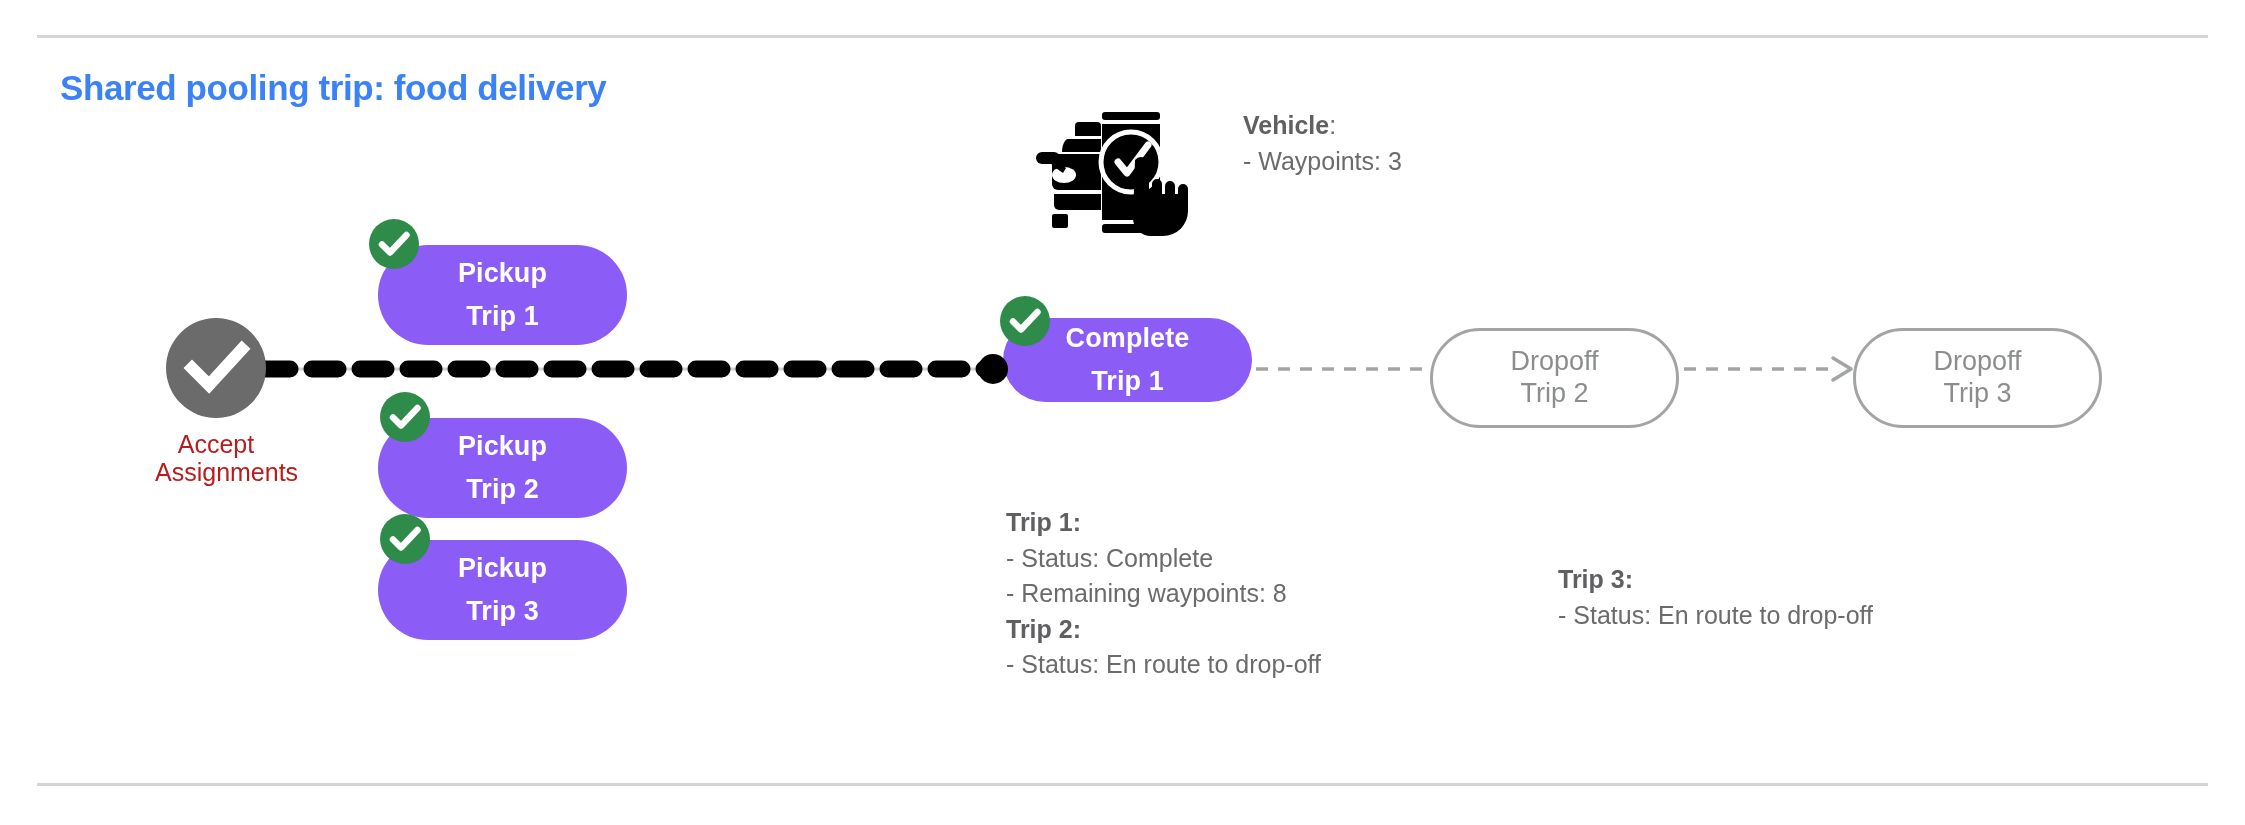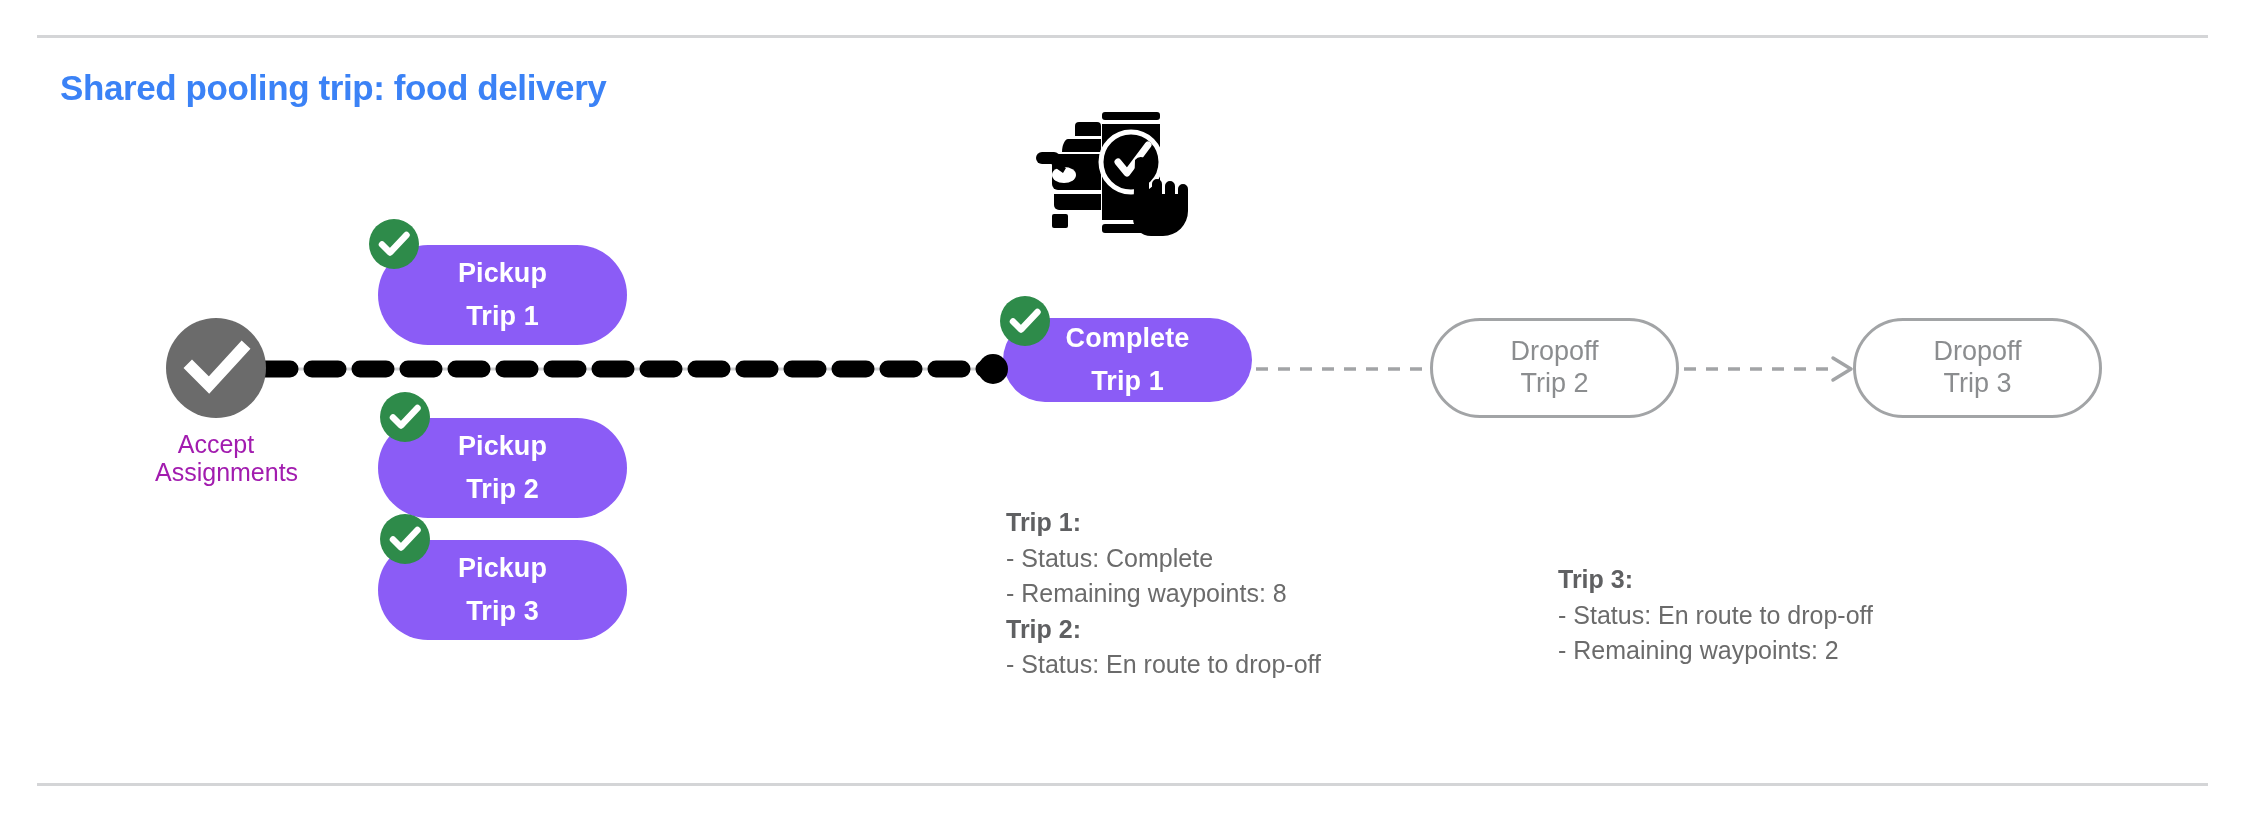--- a/index.html
+++ b/index.html
@@ -66,21 +66,21 @@
     margin: 0 auto;
     border-radius: 50%;
     background: #6b6b6b;
     position: relative;
   }
   #accept-circle svg { display: block; }
   #accept-label {
     margin-top: 12px;
     font-size: 25px;
     line-height: 1.12;
-    color: #a21caf;
+    color: #b91c1c;
     white-space: pre-line;
   }
 
   
   .pill {
     position: absolute;
     background: #8b5cf6;
     border-radius: 52px;
     color: #ffffff;
     display: flex;
@@ -106,20 +106,21 @@
     border: 3px solid #a2a4a6;
     border-radius: 52px;
     color: #8b8d8f;
     display: flex;
     flex-direction: column;
     align-items: center;
     justify-content: center;
     font-size: 27px;
     line-height: 1.18;
     box-sizing: border-box;
+    margin-top: 10px;
   }
   #pill-dropoff-2 { left: 1430px; top: 318px; width: 249px; height: 100px; }
   #pill-dropoff-3 { left: 1853px; top: 318px; width: 249px; height: 100px; }
 
   
   .check-badge {
     position: absolute;
     width: 50px;
     height: 50px;
     border-radius: 50%;
@@ -271,28 +272,31 @@
 
         <circle cx="99" cy="80" r="30" fill="none" stroke="#ffffff" stroke-width="5"></circle>
         <path d="M86 80 L95 91 L116 63" fill="none" stroke="#ffffff" stroke-width="7" stroke-linecap="round" stroke-linejoin="round"></path>
 
         <path d="M103 78 a8 8 0 0 1 14 6 v28 h3 v-10 a5 5 0 0 1 10 0 v10 h3 v-8 a5 5 0 0 1 10 0 v8 h3 v-5 a5 5 0 0 1 10 0
                  v22 a25 25 0 0 1 -25 25 h-12 a18 18 0 0 1 -18 -18 z"></path>
       </g>
     </svg>
   </div>
 
+  <div class="info-block" id="info-vehicle">
+    <div><span class="hdr">Vehicle</span><span>:</span></div>
+    <div>- Waypoints: 3</div>
+  </div>
 
   <div class="info-block" id="info-trip-12">
     <div class="hdr">Trip 1:</div>
     <div>- Status:  Complete</div>
     <div>- Remaining waypoints: 8</div>
     <div class="hdr">Trip 2:</div>
     <div>- Status:  En route to drop-off</div>
   </div>
 
   <div class="info-block" id="info-trip-3">
     <div class="hdr">Trip 3:</div>
     <div>- Status:  En route to drop-off</div>
-    <div>- Remaining waypoints: 2</div>
   </div>
 
 </div>
 
 </body></html>

